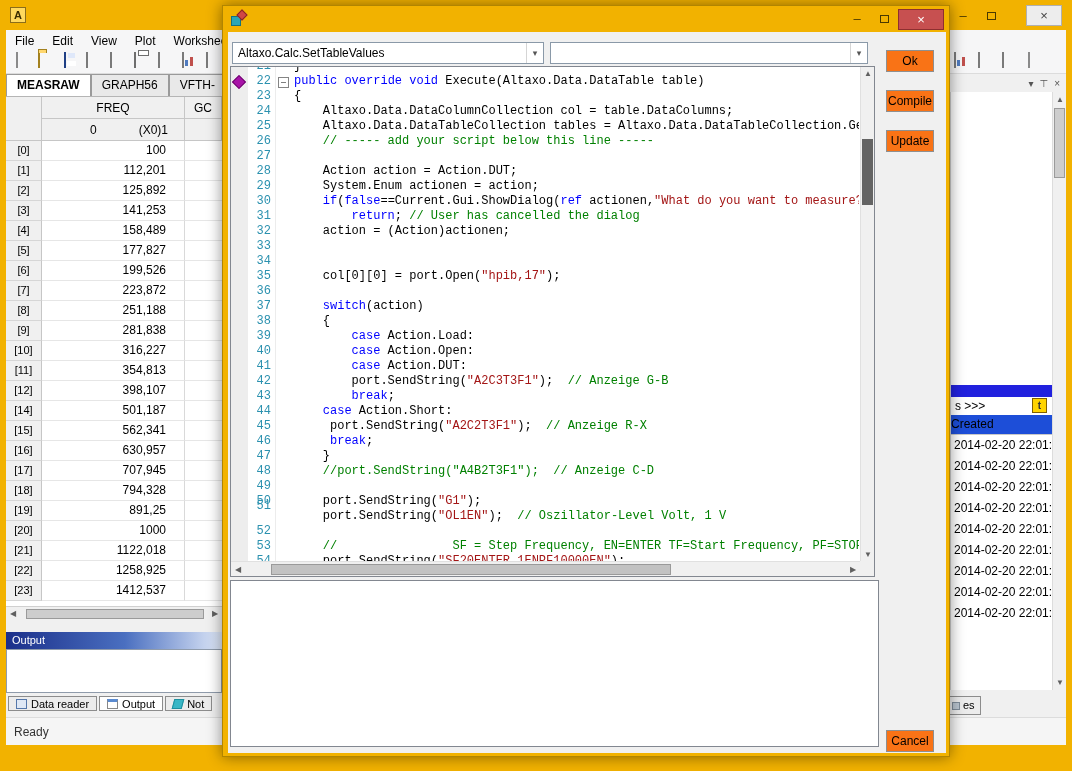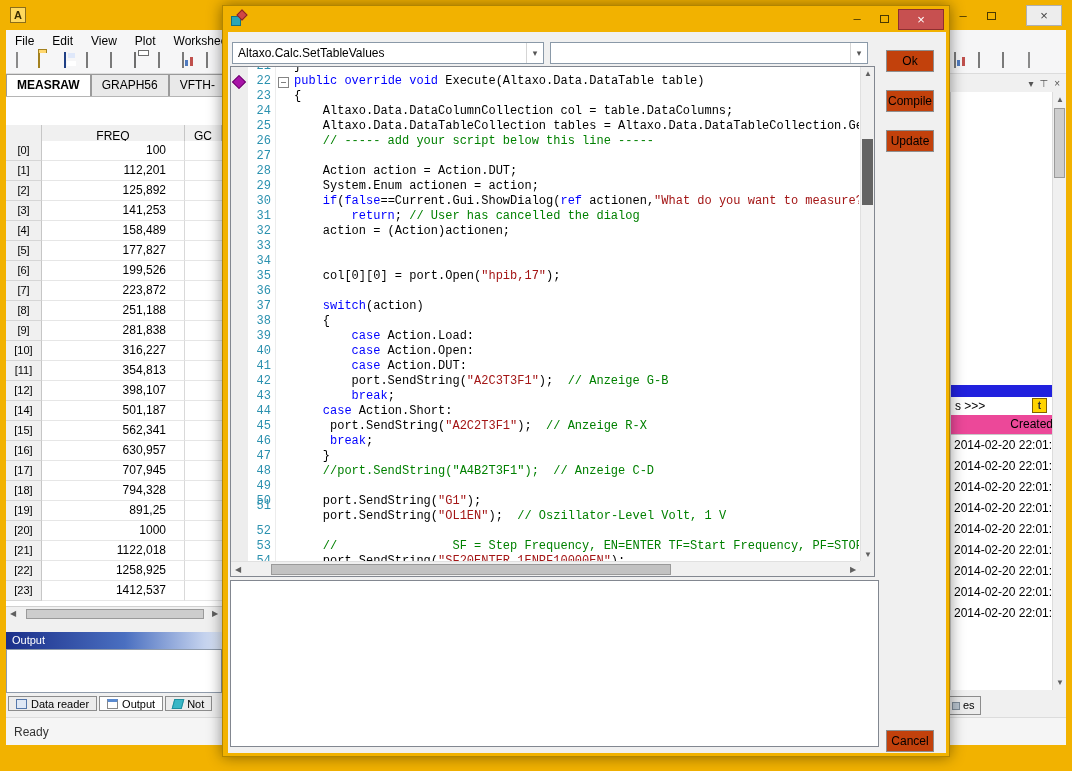--- a/index.html
+++ b/index.html
@@ -55,21 +55,21 @@
   .ic-cut::before { transform:rotate(25deg); } .ic-cut::after { transform:rotate(-25deg); }
 
   
   .ws-tabstrip { left:6px; top:74px; width:216px; height:22px; display:flex; align-items:flex-start; }
   .ws-tab { padding:3px 10px 4px 10px; border:1px solid #9a9a9a; border-bottom:none; background:#e9e9e9; font-size:12px; height:22px; }
   .ws-tab.active { background:#fff; font-weight:bold; height:22px; }
 
   
   .worksheet { left:6px; top:96px; width:216px; height:510px; background:#fff; overflow:hidden; border-top:1px solid #b5b5b5; }
   .ws-h { position:absolute; background:#f0f0f0; border-right:1px solid #c6c6c6; border-bottom:1px solid #c6c6c6;
-          display:flex; align-items:center; justify-content:center; font-size:12px;margin-top:28px; }
+          display:flex; align-items:center; justify-content:center; font-size:12px; }
   .ws-sub { justify-content:space-between; padding:0 16px 0 48px; }
   .ws-rows { position:absolute; left:0; top:44px; width:216px; height:466px; overflow:hidden; }
   .ws-row { display:flex; height:20px; }
   .ws-rowhead { width:36px; background:#f0f0f0; border-right:1px solid #c6c6c6; border-bottom:1px solid #d6d6d6;
                 text-align:center; font-size:11px; line-height:19px; }
   .ws-cell { width:143px; border-right:1px solid #d9d9d9; border-bottom:1px solid #e6e6e6;
              text-align:right; padding-right:18px; font-size:12px; line-height:19px; background:#fff; }
   .ws-cell2 { flex:1; border-bottom:1px solid #e6e6e6; background:#fff; }
 
   .ws-hscroll { left:6px; top:606px; width:216px; height:14px; background:#f0f0f0; border-top:1px solid #d0d0d0; }
@@ -93,22 +93,22 @@
   .statusbar { left:6px; top:717px; width:1060px; height:28px; background:#f5f5f5; border-top:1px solid #dcdcdc; }
   .status-text { position:absolute; left:8px; top:7px; font-size:12px; color:#333; }
 
   
   .pane-header { left:950px; top:74px; width:116px; height:18px; background:#f0f0f0; display:flex; justify-content:flex-end; gap:6px; align-items:center; padding-right:6px; color:#555; font-size:10px; }
   .right-panel { left:950px; top:92px; width:102px; height:598px; background:#fff; border-left:1px solid #d0d0d0; }
   .blue-band { position:absolute; left:0; top:293px; width:102px; height:12px; background:#2121de; }
   .crumb-row { position:absolute; left:0; top:305px; width:102px; height:18px; font-size:12px; line-height:18px; padding-left:4px; }
   .crumb-icon { position:absolute; right:6px; top:1px; width:15px; height:15px; background:#ffd400; border:1px solid #806000;
                 font-size:10px; font-weight:bold; text-align:center; line-height:13px; color:#333; }
-  .created-header { position:absolute; left:0; top:323px; width:102px; height:20px; background:#ec4899;
-                    border-bottom:1px solid #c8c8c8; text-align:right; line-height:19px; font-size:12px; }
+  .created-header { position:absolute; left:0; top:323px; width:102px; height:20px; background:#1d4ed8;
+                    border-bottom:1px solid #c8c8c8; text-align:left; line-height:19px; font-size:12px; }
   .created-list { position:absolute; left:0; top:343px; width:102px; }
   .date-row { height:21px; line-height:21px; font-size:12px; padding-left:3px; white-space:nowrap; overflow:hidden; }
 
   .right-vscroll { left:1052px; top:92px; width:14px; height:598px; background:#f0f0f0; border-left:1px solid #dcdcdc; }
   .rv-thumb { position:absolute; left:1px; top:16px; width:11px; height:70px; background:#cdcdcd; border:1px solid #9a9a9a; }
 
   .partial-tab { left:946px; top:696px; height:19px; padding:0 5px; border:1px solid #8c8c8c; background:#ececec;
                  font-size:11px; line-height:17px; display:flex; align-items:center; gap:3px; }
   .ic-small { width:8px; height:8px; background:#b9c4cf; border:1px solid #7f8d9a; display:inline-block; }
 
@@ -140,21 +140,21 @@
   .cl { position:absolute; left:3px; height:15px; white-space:pre; font:12px/15px "Liberation Mono","DejaVu Sans Mono",monospace; }
 
   .ed-vscroll { position:absolute; right:0; top:0; width:14px; height:494px; background:#f0f0f0; border-left:1px solid #e0e0e0; }
   .ed-vthumb { position:absolute; left:1px; top:72px; width:11px; height:66px; background:#646464; }
   .ed-hscroll { position:absolute; left:0; bottom:0; width:629px; height:15px; background:#f0f0f0; border-top:1px solid #e0e0e0; }
   .ed-hthumb { position:absolute; left:40px; top:2px; width:400px; height:11px; background:#c2c2c2; border:1px solid #9a9a9a; }
   .ed-corner { position:absolute; right:0; bottom:0; width:14px; height:15px; background:#f0f0f0; }
 
   .message-area { position:absolute; left:2px; top:548px; width:649px; height:167px; background:#fff; border:1px solid #828790; }
 
-  .dlg-btn { position:absolute; left:658px; width:48px; height:22px; background:#c2410c; border:1px solid #8f8f8f;
+  .dlg-btn { position:absolute; left:658px; width:48px; height:22px; background:#f97316; border:1px solid #8f8f8f;
              font-size:12px; text-align:center; line-height:20px; }
 </style>
 </head>
 <body>
 
 <div class="abs titlebar">
   <div class="abs app-icon">A</div>
   <div class="abs cap-glyph" style="left:950px;">–</div>
   <div class="abs cap-glyph" style="left:978px;"><span class="box-glyph"></span></div>
   <div class="abs main-close">×</div>

